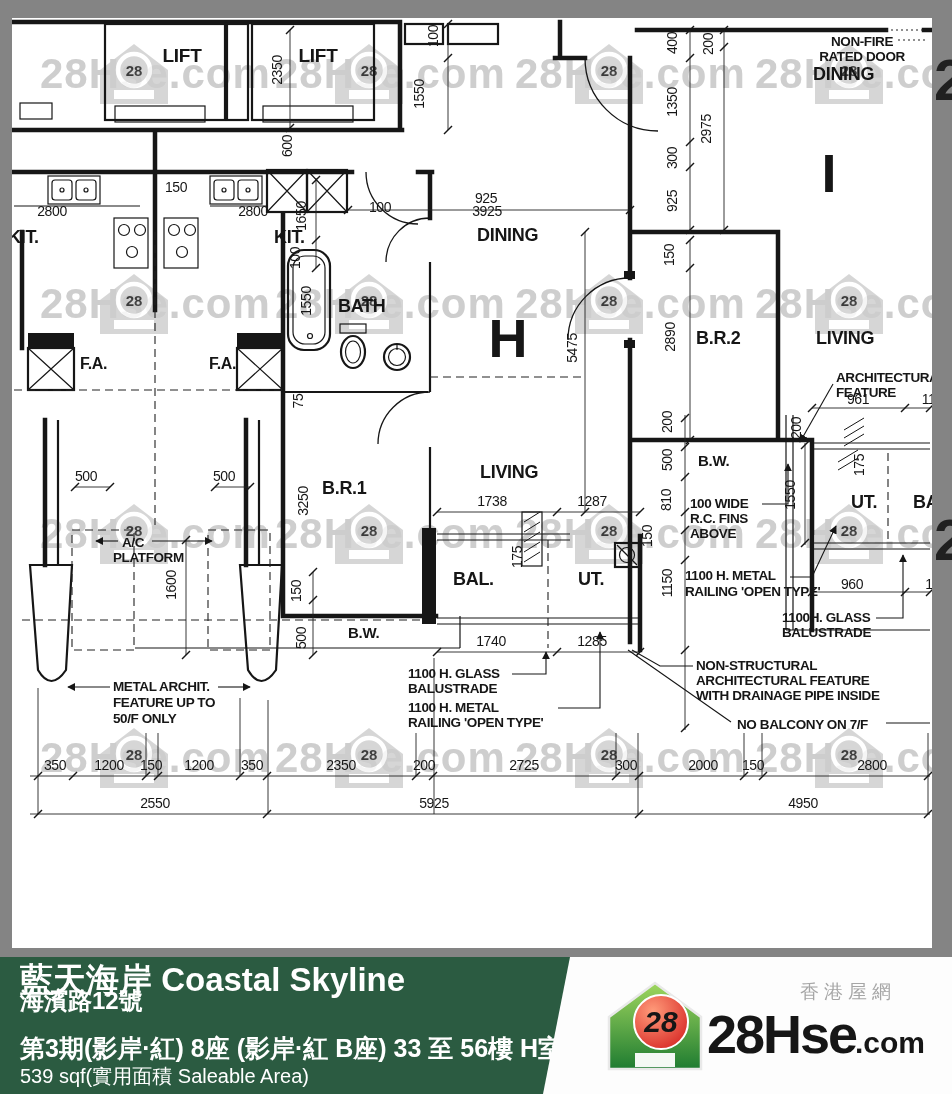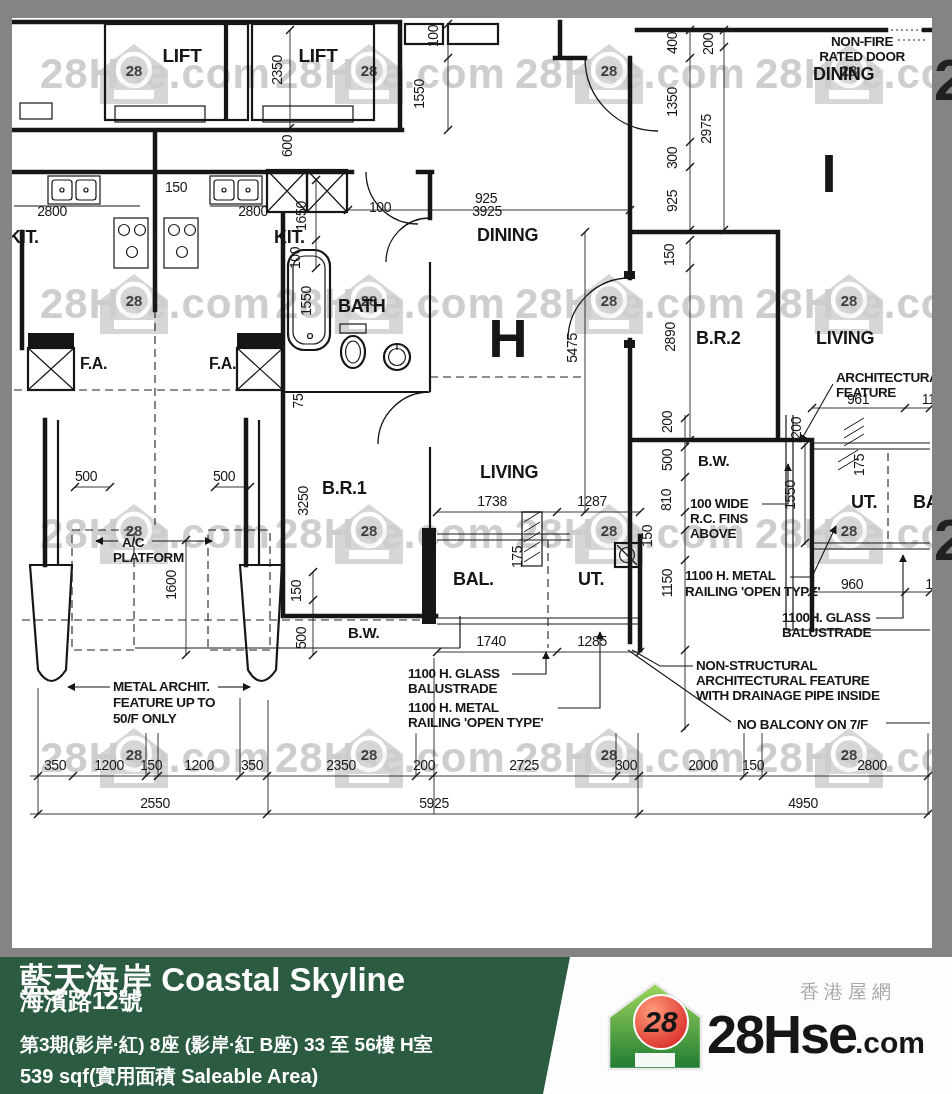--- a/index.html
+++ b/index.html
@@ -19,22 +19,22 @@
   .arc{stroke:#161616;stroke-width:1.3;fill:none;}
   .ldr{stroke:#161616;stroke-width:1.1;fill:none;}
   .t{stroke:#161616;stroke-width:1.4;fill:none;}
   .hat{stroke:#161616;stroke-width:1;fill:none;}
   .blk{fill:#161616;}
   
   .footer{position:absolute;top:957px;left:0;width:952px;height:137px;background:#2b5b41;}
   .fg{position:absolute;left:20px;top:0;width:560px;color:#fff;}
   .f-title{position:absolute;top:1px;left:0;width:600px;font-size:33px;font-weight:bold;white-space:nowrap;}
   .f-addr{position:absolute;top:28px;left:0;font-size:24px;font-weight:bold;white-space:nowrap;}
-  .f-block{position:absolute;top:75px;left:0;font-size:19px;font-weight:bold;white-space:nowrap;}
-  .f-area{position:absolute;top:106px;left:0;font-size:20px;font-weight:bold;white-space:nowrap;}
+  .f-block{position:absolute;top:75px;left:0;font-size:25px;font-weight:bold;white-space:nowrap;}
+  .f-area{position:absolute;top:106px;left:0;font-size:20px;font-weight:normal;white-space:nowrap;}
   .fw{position:absolute;left:543px;top:0;width:409px;height:137px;background:#fdfdfd;
       clip-path:polygon(27px 0,100% 0,100% 100%,0 100%);}
   .tagline{position:absolute;right:56px;top:22px;font-size:19px;color:#a6a6a6;letter-spacing:5px;}
   .logo-svg{position:absolute;left:62px;top:20px;}
 </style>
 </head>
 <body>
 
 
 

